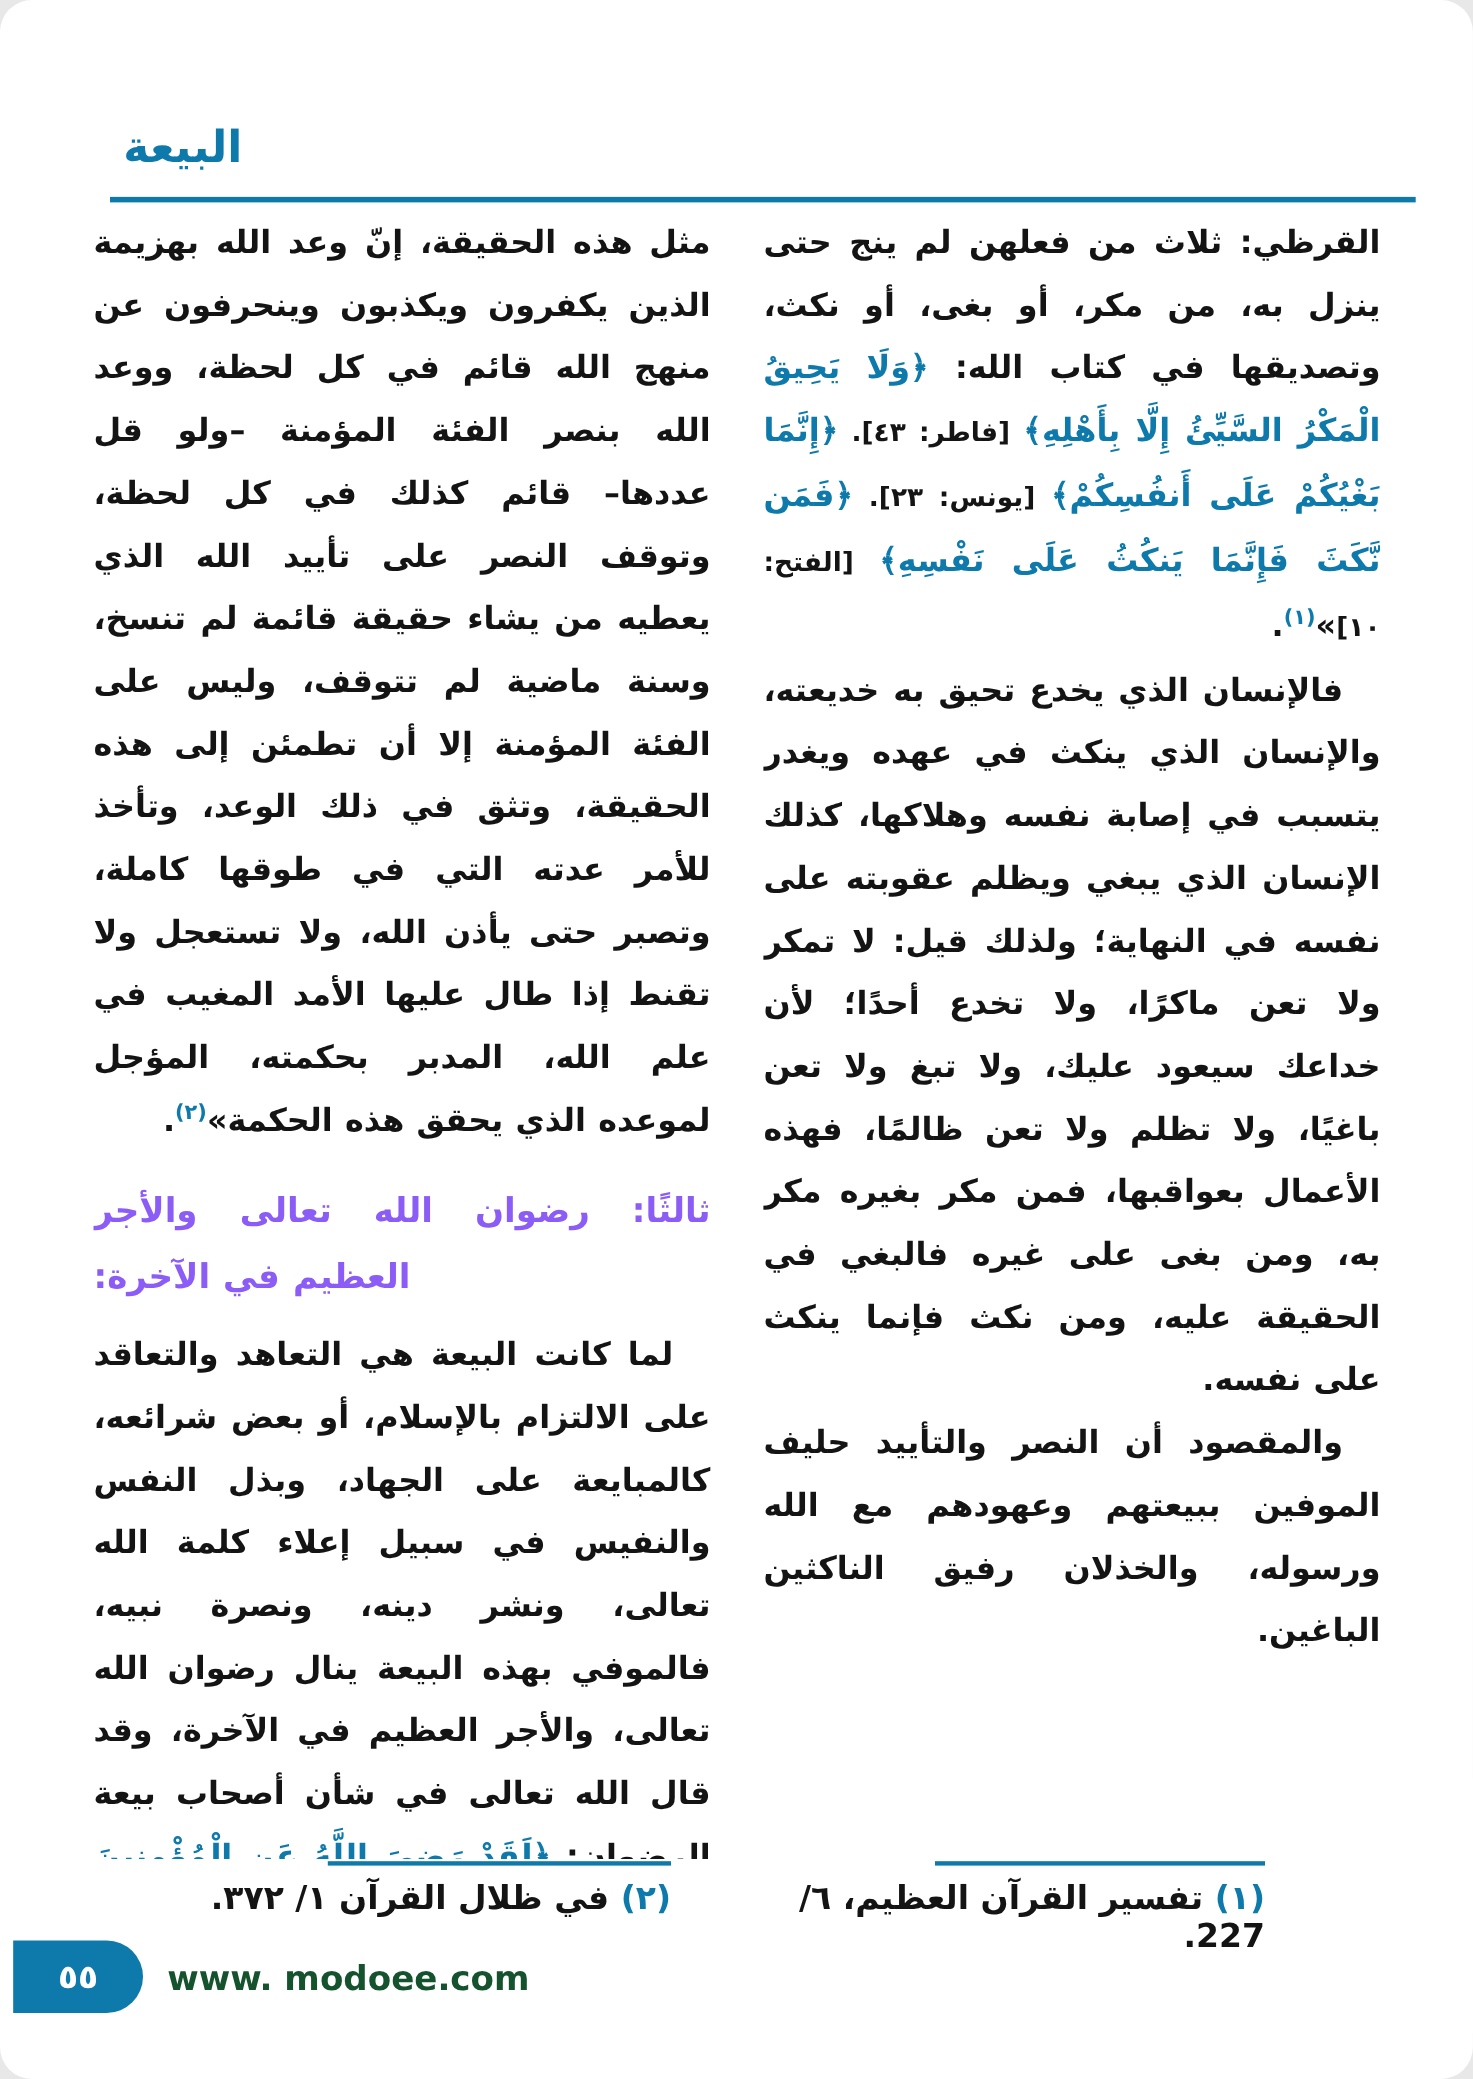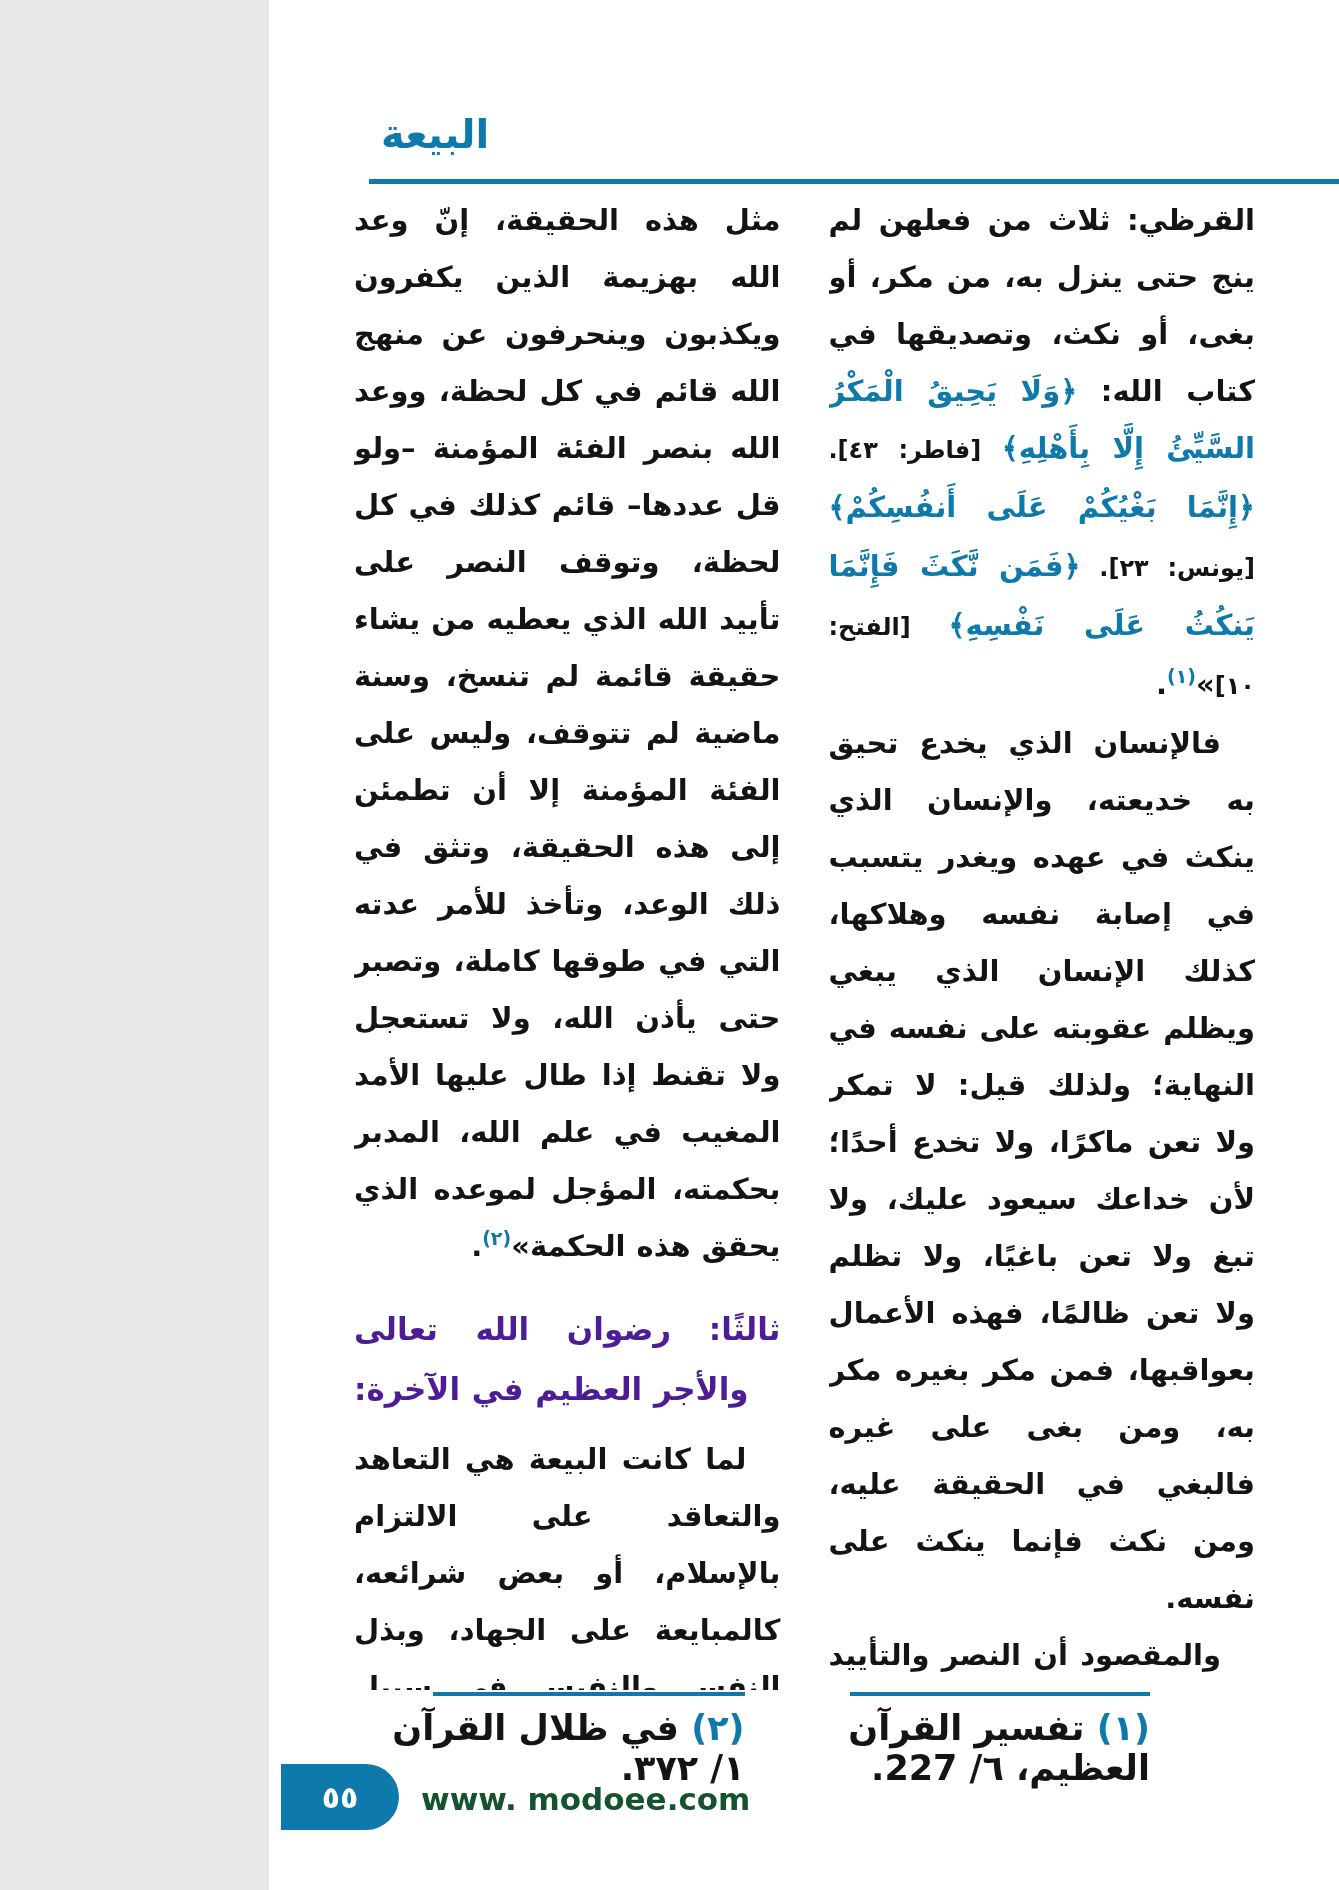--- a/index.html
+++ b/index.html
@@ -1,23 +1,24 @@
 <!DOCTYPE html>
 <html lang="ar" dir="rtl"><head>
 <meta charset="utf-8">
 <style>
   html,body{margin:0;padding:0;background:#e8e8e8;}
   .page{
     position:relative;
-    width:1070px;height:1890px;
+    width:1339px;height:1890px;
     background:#ffffff;
     overflow:hidden;
     direction:rtl;
     font-family:"DejaVu Sans", sans-serif;
     color:#141414;
+    border-radius:29px;
   }
   
   .running-head{
     position:absolute;top:114px;left:112px;
     color:#0e7aab;font-size:40px;font-weight:bold;line-height:1;
   }
   .head-rule{
     position:absolute;top:179px;left:100px;width:1187px;height:5px;
     background:#0e7aab;
   }
@@ -29,21 +30,21 @@
   .col{width:561px;height:1498px;overflow:hidden;}
   .para{
     margin:0;
     font-size:29px;line-height:57px;font-weight:bold;
     text-align:justify;
     color:#141414;
     word-spacing:1px;
   }
   .para.indent{text-indent:34px;}
   .para.heading{
-    color:#4c1d95;
+    color:#8b5cf6;
     font-size:31px;line-height:60px;
     margin:24px 0 12px 0;
     text-align:justify;
     text-align-last:left;
   }
   .seg-text{}
   .seg-quran{color:#0e7aab;}
   .seg-ref{font-size:24px;}
   .seg-fnref{
     color:#0e7aab;font-size:19px;vertical-align:super;line-height:0;
@@ -52,21 +53,21 @@
   .footnotes{
     position:absolute;top:1692px;right:84px;left:85px;
     display:flex;gap:48px;
   }
   .fn-cell{width:561px;}
   .fn-cell.fn-right{padding-left:0;padding-right:0;}
   .fn-rule{height:4px;background:#0e7aab;width:300px;}
   .fn-right .fn-rule{margin-right:105px;}
   .fn-left  .fn-rule{margin-right:36px;width:312px;}
   .fn-line{
-    font-size:35px;font-weight:bold;text-align:right;margin-top:12px;
+    font-size:30px;font-weight:bold;text-align:right;margin-top:12px;
   }
   .fn-right .fn-line{padding-right:105px;}
   .fn-left  .fn-line{padding-right:36px;}
   .fn-marker{color:#0e7aab;}
   
   .page-pill{
     position:absolute;left:12px;top:1764px;width:118px;height:66px;
     background:#0e7aab;border-radius:0 33px 33px 0;
     display:flex;align-items:center;justify-content:center;
     color:#ffffff;font-size:30px;font-weight:bold;

